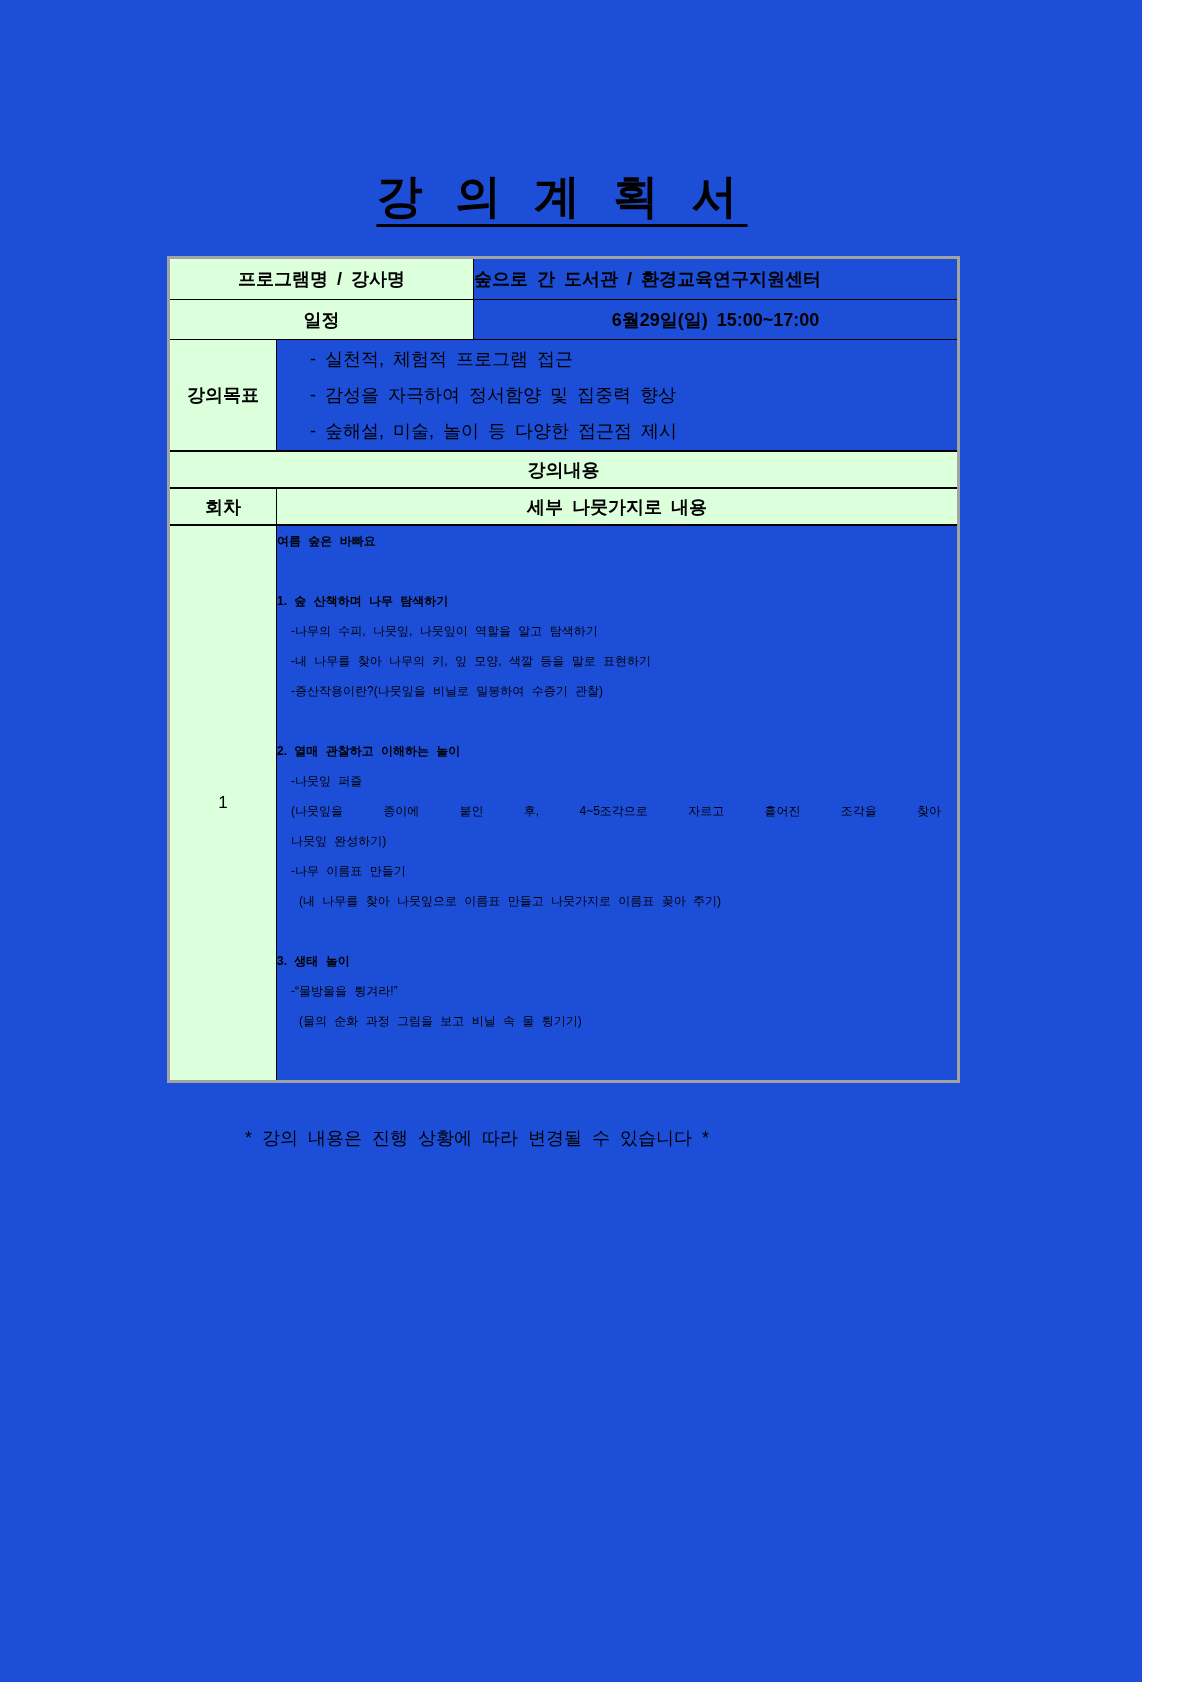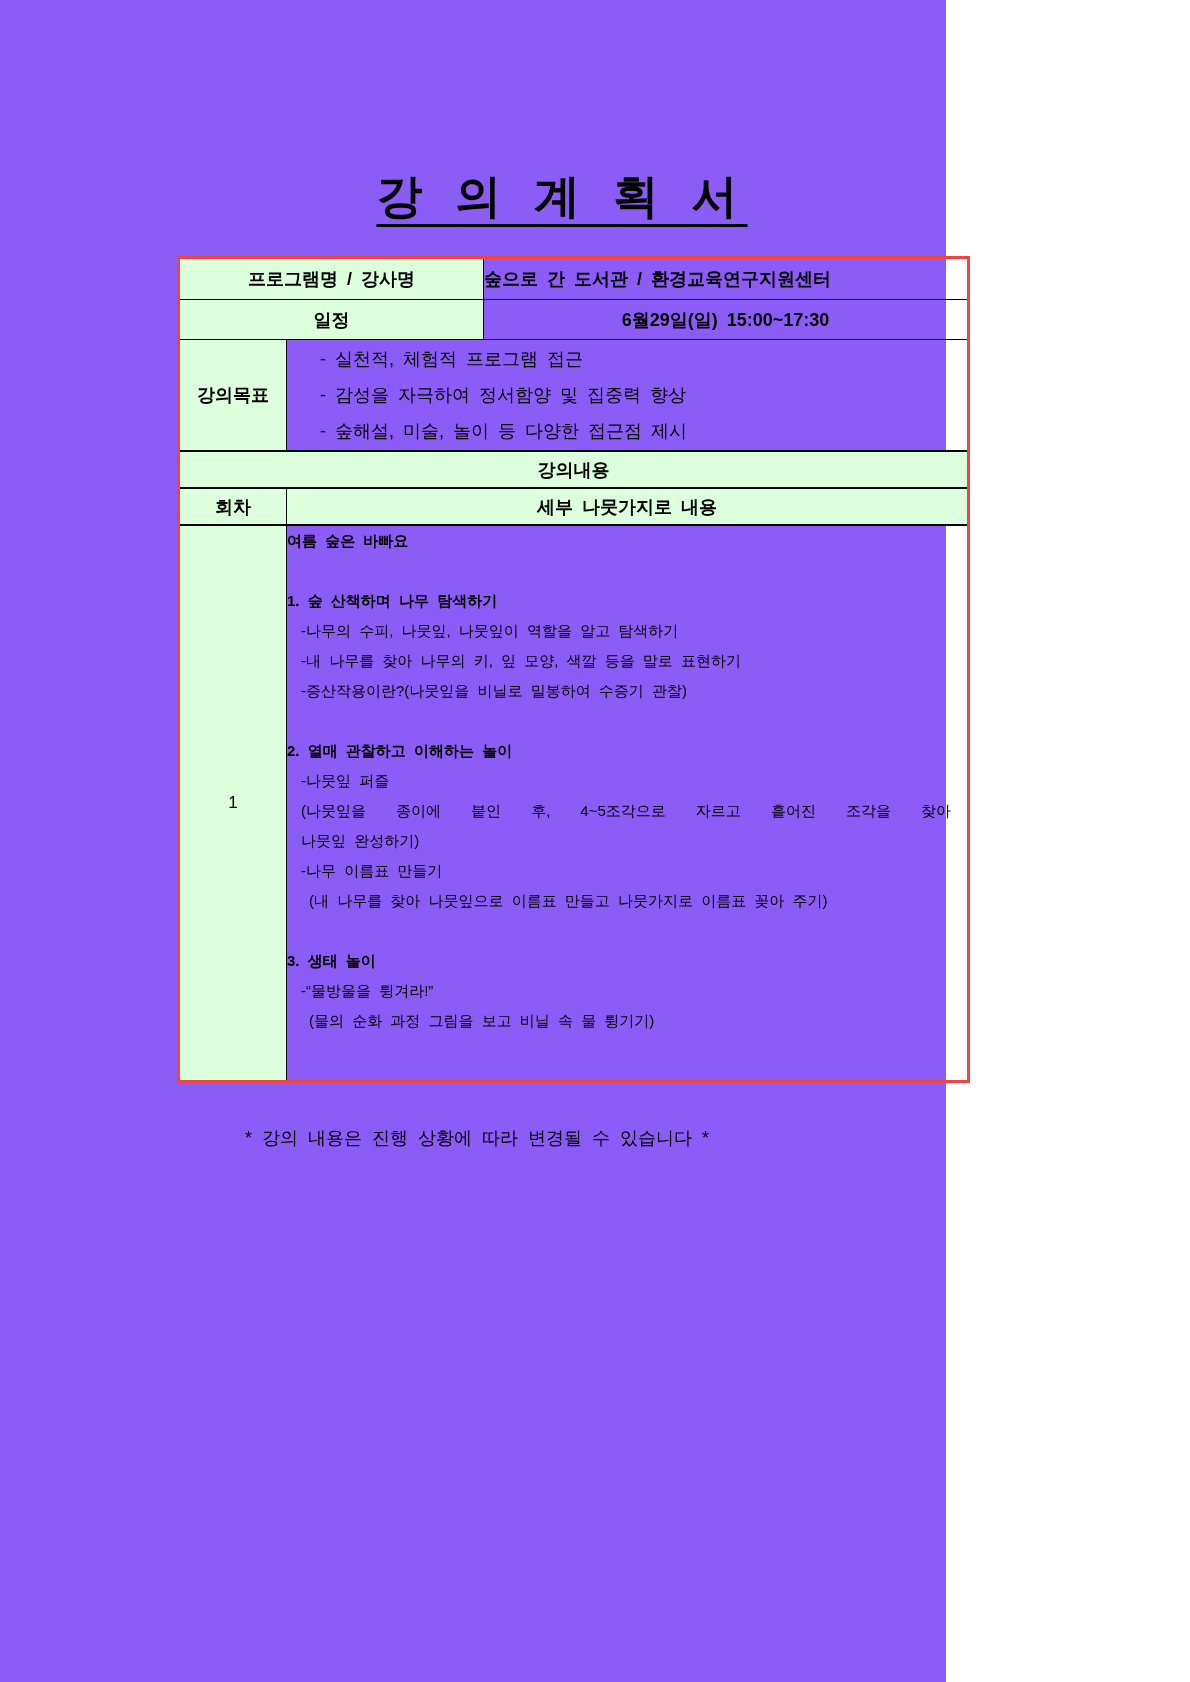--- a/index.html
+++ b/index.html
@@ -1,45 +1,45 @@
 <!DOCTYPE html>
 <html><head>
 <meta charset="utf-8">
 <style>
   html,body { margin:0; padding:0; background:#ffffff; }
   .page {
-    position:relative; width:946px; height:1682px; background:#8b5cf6;
+    position:relative; width:1142px; height:1682px; background:#1d4ed8;
     font-family:"Liberation Sans", sans-serif; color:#000;
   }
   .doc-title {
     position:absolute; top:166px; left:167px; width:790px;
     text-align:center; font-size:46px; font-weight:bold; letter-spacing:10px;
   }
   .doc-title .u {
     text-decoration:underline; text-decoration-thickness:3px; text-underline-offset:12px;
   }
   table.plan {
-    position:absolute; top:256px; left:177px; width:790px;
+    position:absolute; top:256px; left:167px; width:790px;
     border-collapse:collapse; table-layout:fixed;
-    border:3px solid #ef4444; font-size:18px;
+    border:3px solid #a3a3a3; font-size:18px;
   }
   table.plan td { border:1px solid #000; padding:0; word-spacing:4px; }
   .green { background:#dcffdc; }
   .label { font-weight:bold; text-align:center; }
   .h40 { height:40px; } .h39 { height:39px; } .h41 { height:41px; }
   .h110 { height:110px; } .h35 { height:35px; }
   .bt2 { border-top:2px solid #000 !important; }
   .bb2 { border-bottom:2px solid #000 !important; }
   .program-value { font-weight:bold; text-align:left; padding-left:26px; }
   .schedule-value { font-weight:bold; text-align:center; }
   .purpose-value { text-align:left; padding-left:27px; }
   .goals-cell { vertical-align:middle; padding:4px 0; }
   .goal-line { padding-left:25px; line-height:36px;margin-left:8px; }
   .session-cell { text-align:center; vertical-align:middle; font-size:17px; }
-  .content-cell { vertical-align:top; height:554px; padding:30px 12px 0 8px; font-size:15px; }
+  .content-cell { vertical-align:top; height:554px; padding:30px 12px 0 8px; font-size:12px; }
   .content-line { line-height:30px; white-space:nowrap; }
   .content-line.bold { font-weight:bold; }
   .content-line.ind1 { padding-left:14px; }
   .content-line.ind2 { padding-left:22px; }
   .content-line.stretch { white-space:normal; text-align:justify; text-align-last:justify; padding-right:16px; }
   .footer-note {
     position:absolute; top:1126px; left:167px; width:620px;
     text-align:center; font-size:18px; word-spacing:5px;
   }
 </style>
@@ -60,21 +60,21 @@
       </colgroup>
 
     <tbody>
         <tr>
       <td colspan="2" class="green label h40">프로그램명 / 강사명</td>
       <td class="program-value h40">숲으로 간 도서관 / 환경교육연구지원센터</td>
     </tr>
 
     <tr>
       <td colspan="2" class="green label h39">일정</td>
-      <td class="schedule-value h39">6월29일(일) 15:00~17:30</td>
+      <td class="schedule-value h39">6월29일(일) 15:00~17:00</td>
     </tr>
 
 
     <tr>
       <td class="green label h110">강의목표</td>
       <td colspan="2" class="goals-cell h110">
             <div class="goal-line">- 실천적, 체험적 프로그램 접근</div>
             <div class="goal-line">- 감성을 자극하여 정서함양 및 집중력 향상</div>
             <div class="goal-line">- 숲해설, 미술, 놀이 등 다양한 접근점 제시</div>
           </td>

